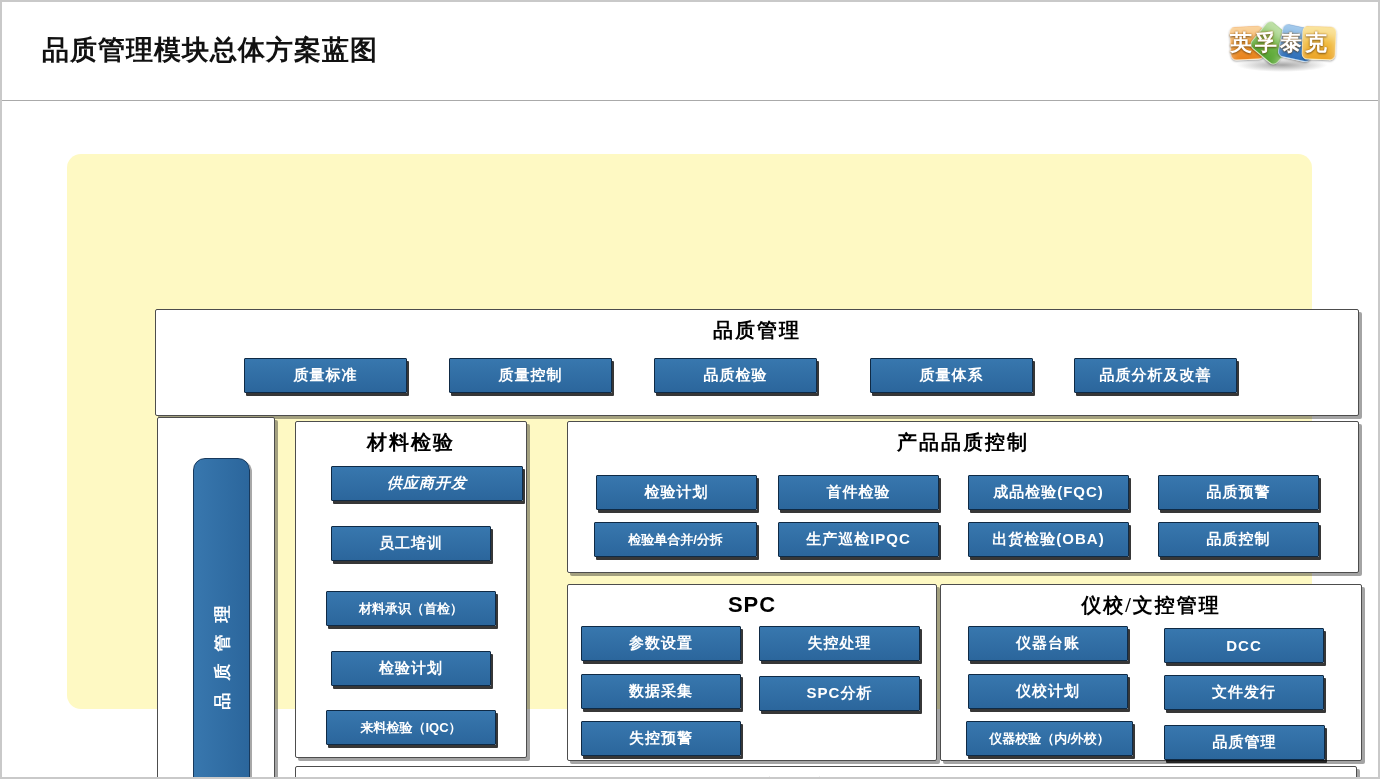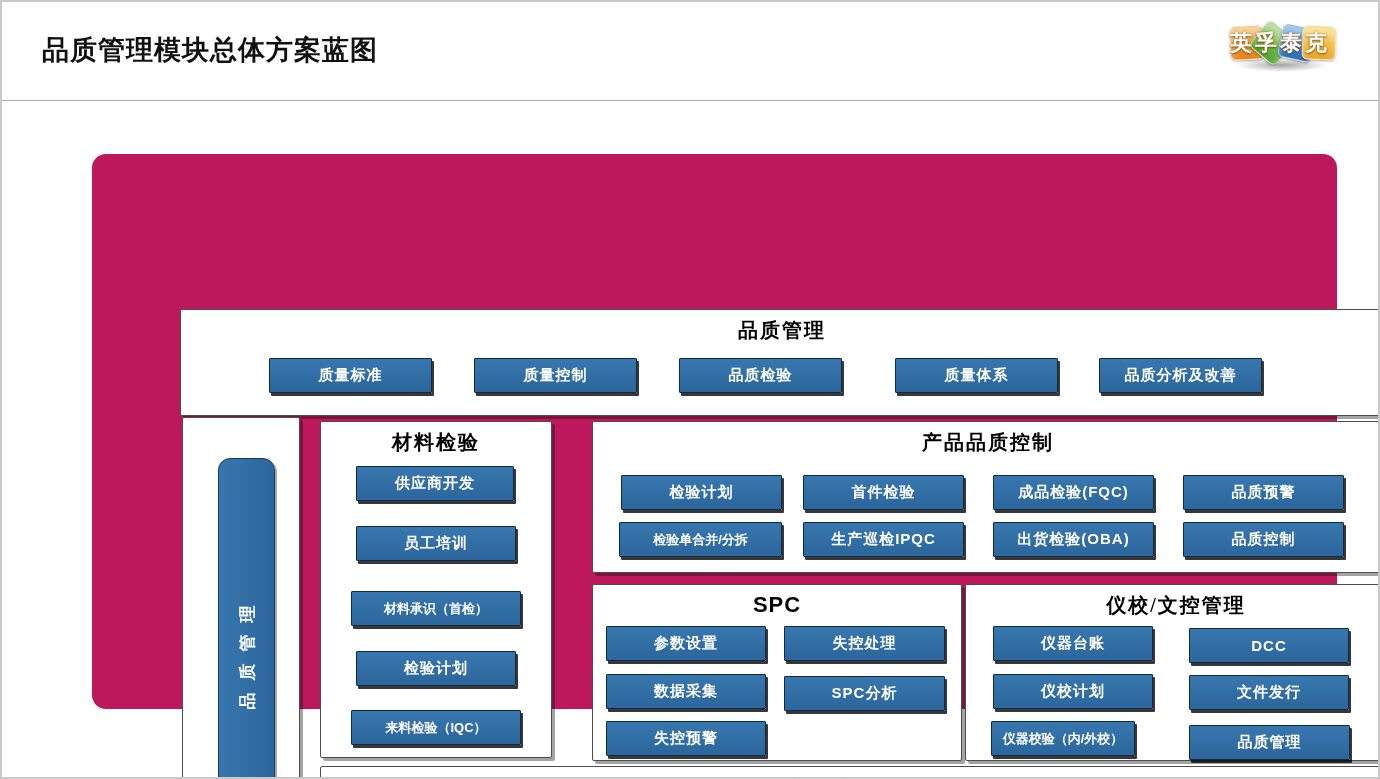--- a/index.html
+++ b/index.html
@@ -31,21 +31,21 @@
   .logo .t3{left:72px;transform:rotate(2deg); background:linear-gradient(180deg,#f6cf4e,#eBA428);}
   .logo .chars{
     position:absolute;left:0;top:10px;width:100%;text-align:center;white-space:nowrap;
     font-size:22px;font-weight:bold;color:#ffffff;letter-spacing:3px;
     text-shadow:0 0 2px #b06a10, 0 1px 2px rgba(0,0,0,.5);
   }
 
   
   .container{
     position:absolute;left:65px;top:152px;width:1245px;height:555px;
-    background:#be185d;border-radius:14px;margin-left:25px;
+    background:#fef9c3;border-radius:14px;
   }
 
   .panel{
     position:absolute;background:#ffffff;border:1px solid #4d4d4d;border-radius:2px;
     box-shadow:3px 3px 0 rgba(15,15,15,.38);
   }
   .panel-title{
     position:absolute;left:0;top:7px;width:100%;text-align:center;
     font-family:"Liberation Serif", serif;
     font-size:20px;font-weight:bold;color:#000;letter-spacing:2px;
@@ -114,21 +114,21 @@
     </div>
 
     <div class="panel panel-side">
       <div class="vpill">
         <span>品质管理</span>
       </div>
     </div>
 
     <div class="panel panel-material">
       <div class="panel-title">材料检验</div>
-      <div class="btn" style="left:35px;top:44px;width:158px;">供应商开发</div>
+      <div class="btn" style="left:35px;top:44px;width:192px;font-style:italic;">供应商开发</div>
       <div class="btn" style="left:35px;top:104px;width:160px;">员工培训</div>
       <div class="btn small" style="left:30px;top:169px;width:170px;">材料承识（首检）</div>
       <div class="btn" style="left:35px;top:229px;width:160px;">检验计划</div>
       <div class="btn small" style="left:30px;top:288px;width:170px;">来料检验（IQC）</div>
     </div>
 
     <div class="panel panel-product">
       <div class="panel-title">产品品质控制</div>
       <div class="btn" style="left:28px;top:53px;width:161px;">检验计划</div>
       <div class="btn" style="left:210px;top:53px;width:161px;">首件检验</div>
@@ -148,21 +148,21 @@
       <div class="btn" style="left:191px;top:91px;width:161px;">SPC分析</div>
       <div class="btn" style="left:13px;top:136px;width:160px;">失控预警</div>
     </div>
 
     <div class="panel panel-gauge">
       <div class="panel-title">仪校/文控管理</div>
       <div class="btn" style="left:27px;top:41px;width:160px;">仪器台账</div>
       <div class="btn" style="left:223px;top:43px;width:160px;">DCC</div>
       <div class="btn" style="left:27px;top:89px;width:160px;">仪校计划</div>
       <div class="btn" style="left:223px;top:90px;width:160px;">文件发行</div>
-      <div class="btn small" style="left:25px;top:136px;width:144px;">仪器校验（内/外校）</div>
+      <div class="btn small" style="left:25px;top:136px;width:167px;">仪器校验（内/外校）</div>
       <div class="btn" style="left:223px;top:140px;width:161px;">品质管理</div>
     </div>
 
     <div class="panel panel-analysis">
       <div class="panel-title">生产品质智能分析</div>
 
     </div>
 
   </div>
 </div>

